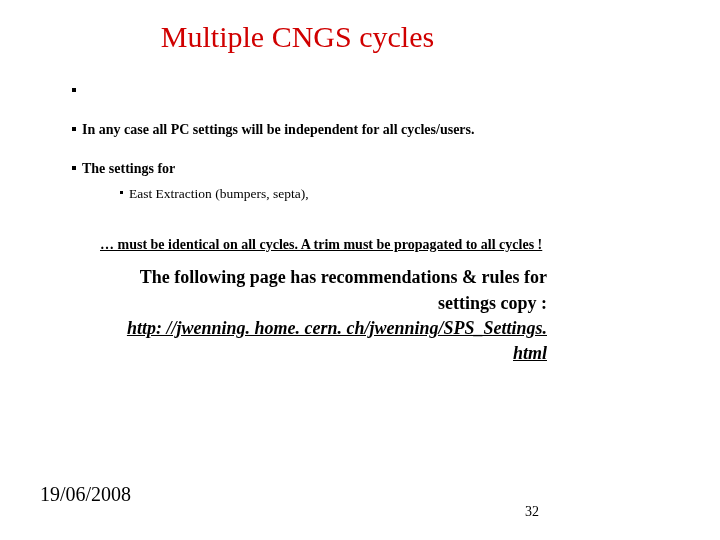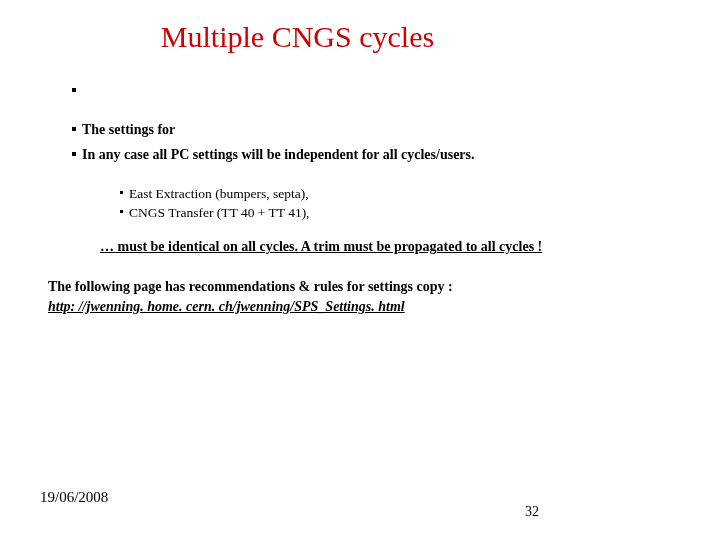--- a/index.html
+++ b/index.html
@@ -2,55 +2,52 @@
 <html><head>
 <meta charset="utf-8">
 <style>
   * { margin: 0; padding: 0; box-sizing: border-box; }
   html, body { width: 720px; height: 540px; background: #fff; font-family: "Comic Sans MS", "Comic Sans", cursive; color: #000; }
   .slide { position: relative; width: 595px; height: 540px; padding: 20px 48px 0 48px; }
   .title { text-align: center; font-size: 30px; color: #d00000; margin-bottom: 28px; font-weight: normal; }
   .content { font-size: 14px; line-height: 1.35; }
   .l1 { margin-left: 24px; margin-bottom: 20px; font-weight: bold; }
   .l1 .dot { display: inline-block; width: 4px; height: 4px; background: #000; vertical-align: middle; margin-right: 6px; position: relative; top: -2px; }
-  .l2-group { margin-left: 72px; margin-bottom: 16px; }
+  .l2-group { margin-left: 72px; margin-bottom: 32px; }
   .l2 { font-weight: normal; font-size: 13.5px; line-height: 1.4; }
   .l2 .dot { display: inline-block; width: 3px; height: 3px; background: #000; vertical-align: middle; margin-right: 6px; position: relative; top: -2px; }
-  .warn { margin-left: 52px; font-weight: bold; text-decoration: underline; font-size: 14px; margin-bottom: 20px; }
-  .reco { font-weight: bold; font-size: 14px; line-height: 1.4; }
+  .warn { margin-left: 52px; font-weight: bold; text-decoration: underline; font-size: 14px; margin-bottom: 11px; }
+  .reco { margin-left: 52px; font-weight: bold; font-size: 18px; line-height: 1.4; text-align: right; }
   .link { text-decoration: underline; cursor: pointer; font-style: italic; }
-  .footer-date { position: absolute; left: 40px; bottom: 34px; font-size: 15px; }
+  .footer-date { position: absolute; left: 40px; bottom: 34px; font-size: 20px; }
   .footer-page { position: absolute; right: 56px; bottom: 20px; font-size: 14px; }
 </style>
 </head>
 <body>
 
 <div class="slide">
   <h1 class="title">Multiple CNGS cycles</h1>
 
   <div class="content">
 
     <div class="l1">
       <span class="dot"></span>
     </div>
 
+    <div class="l1">
+      <span class="dot"></span><span>In any case all PC settings will be independent for all cycles/users.</span>
+    </div>
+
     <div class="l1" style="margin-bottom:6px;">
       <span class="dot"></span><span>The settings for</span>
-    </div>
-
-    <div class="l1">
-      <span class="dot"></span><span>In any case all PC settings will be independent for all cycles/users.</span>
     </div>
 
     <div class="l2-group">
       <div class="l2">
         <span class="dot"></span><span>East Extraction (bumpers, septa),</span>
-      </div>
-      <div class="l2">
-        <span class="dot"></span><span>CNGS Transfer (TT 40 + TT 41),</span>
       </div>
     </div>
 
     <div class="warn">… must be identical on all cycles. A trim must be propagated to all cycles !</div>
 
     <div class="reco">
       <span>The following page has recommendations &amp; rules for settings copy :</span><br>
       <span class="link">http: //jwenning. home. cern. ch/jwenning/SPS_Settings. html</span>
     </div>
 

